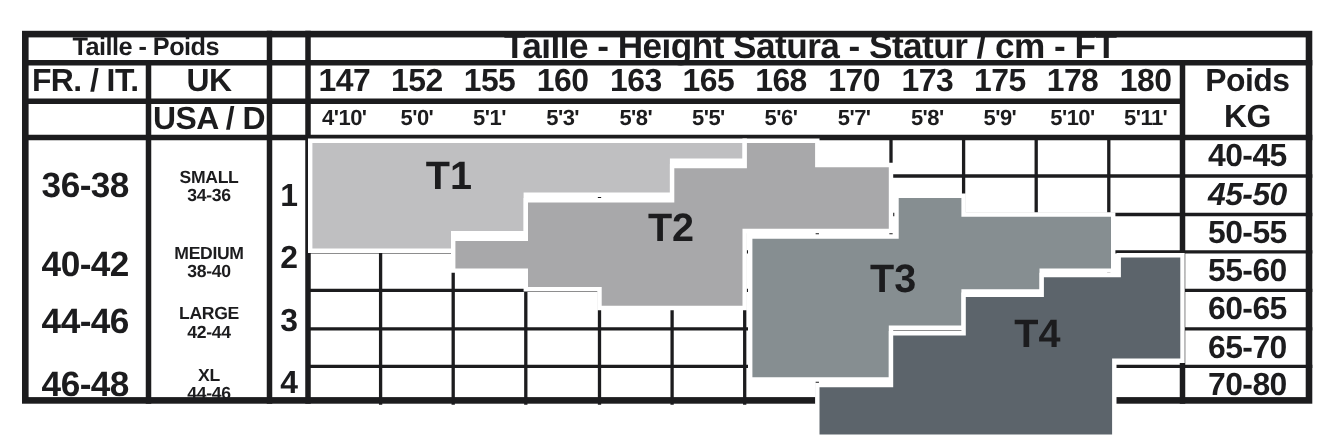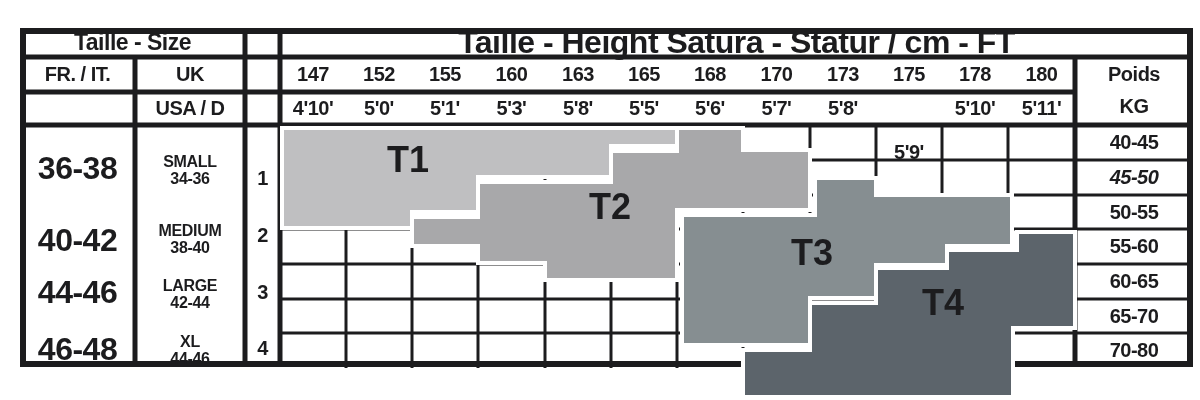--- a/index.html
+++ b/index.html
@@ -1,20 +1,20 @@
 <!DOCTYPE html>
 <html><head>
 <meta charset="utf-8">
 <style>
   html,body{margin:0;padding:0;background:#ffffff;}
   .stage{position:relative;width:1200px;height:400px;background:#ffffff;overflow:hidden;
          font-family:"Liberation Sans","DejaVu Sans",sans-serif;color:#1c1c1e;}
   .cell{position:absolute;display:flex;align-items:center;justify-content:center;
         font-weight:700;letter-spacing:-0.5px;white-space:nowrap;}
-  .f23{font-size:23px;} .f24{font-size:32px;} .f22{font-size:20px;} .f20{font-size:20px;}
+  .f23{font-size:23px;} .f24{font-size:32px;} .f22{font-size:29px;} .f20{font-size:20px;}
   .ukblock{position:absolute;display:flex;flex-direction:column;align-items:center;justify-content:center;
            font-weight:700;font-size:16px;line-height:17px;letter-spacing:-0.3px;}
   .tlabel{position:absolute;transform:translate(-50%,-50%);font-weight:700;font-size:36px;
           letter-spacing:0px;color:#1c1c1e;}
   svg{position:absolute;left:0;top:0;}
 </style>
 </head>
 <body>
 
 <div class="stage">
@@ -44,21 +44,21 @@
       <line x1="245" y1="28" x2="245" y2="367" stroke="#1c1c1e" stroke-width="5"></line>
       <line x1="280" y1="28" x2="280" y2="367" stroke="#1c1c1e" stroke-width="5"></line>
       <line x1="1075" y1="57" x2="1075" y2="367" stroke="#1c1c1e" stroke-width="5"></line>
       <rect x="23" y="31" width="1167" height="333" fill="none" stroke="#1c1c1e" stroke-width="6"></rect>
       <polygon points="282,128 677,128 677,146 611,146 611,177 478,177 478,212 412,212 412,228 282,228" fill="#bfbfc1" stroke="#ffffff" stroke-width="4" stroke-linejoin="miter"></polygon>
       <polygon points="412,217 478,217 478,182 611,182 611,151 677,151 677,128 743,128 743,150 810,150 810,210 677,210 677,280 545,280 545,263 478,263 478,246 412,246" fill="#a8a8aa" stroke="#ffffff" stroke-width="4" stroke-linejoin="miter"></polygon>
       <polygon points="682,215 815,215 815,178 876,178 876,195 1012,195 1012,246 947,246 947,265 876,265 876,298 810,298 810,345 682,345" fill="#868e91" stroke="#ffffff" stroke-width="4" stroke-linejoin="miter"></polygon>
       <polygon points="743,350 810,350 810,303 876,303 876,268 947,268 947,250 1017,250 1017,232 1075,232 1075,328 1013,328 1013,397 743,397" fill="#5c646b" stroke="#ffffff" stroke-width="4" stroke-linejoin="miter"></polygon>
     </svg>
 
-  <div class="cell f23" style="left:20px;top:28px;width:225px;height:29px;">Taille - Size</div>
+  <div class="cell f23" style="left:20px;top:28px;width:225px;height:29px;">Taille - Poids</div>
   <div class="cell f24" style="left:280px;top:28px;width:913px;height:29px;">Taille - Height Satura - Statur / cm - FT</div>
 
   <div class="cell f22" style="left:20px;top:57px;width:115px;height:35px;">FR. / IT.</div>
   <div class="cell f22" style="left:135px;top:57px;width:110px;height:35px;">UK</div>
   <div class="cell f22" style="left:135px;top:92px;width:110px;height:33px;">USA / D</div>
 
   <div class="cell f22" style="left:280px;top:57px;width:66px;height:35px;">147</div>
   <div class="cell f22" style="left:346px;top:57px;width:66px;height:35px;">152</div>
   <div class="cell f22" style="left:412px;top:57px;width:66px;height:35px;">155</div>
   <div class="cell f22" style="left:478px;top:57px;width:67px;height:35px;">160</div>
@@ -73,21 +73,21 @@
 
   <div class="cell f20" style="left:280px;top:92px;width:66px;height:33px;">4'10'</div>
   <div class="cell f20" style="left:346px;top:92px;width:66px;height:33px;">5'0'</div>
   <div class="cell f20" style="left:412px;top:92px;width:66px;height:33px;">5'1'</div>
   <div class="cell f20" style="left:478px;top:92px;width:67px;height:33px;">5'3'</div>
   <div class="cell f20" style="left:545px;top:92px;width:66px;height:33px;">5'8'</div>
   <div class="cell f20" style="left:611px;top:92px;width:66px;height:33px;">5'5'</div>
   <div class="cell f20" style="left:677px;top:92px;width:66px;height:33px;">5'6'</div>
   <div class="cell f20" style="left:743px;top:92px;width:67px;height:33px;">5'7'</div>
   <div class="cell f20" style="left:810px;top:92px;width:66px;height:33px;">5'8'</div>
-  <div class="cell f20" style="left:876px;top:92px;width:66px;height:33px;margin-top:44px;">5'9'</div>
+  <div class="cell f20" style="left:876px;top:92px;width:66px;height:33px;">5'9'</div>
   <div class="cell f20" style="left:942px;top:92px;width:66px;height:33px;">5'10'</div>
   <div class="cell f20" style="left:1008px;top:92px;width:67px;height:33px;">5'11'</div>
 
   <div class="cell f22" style="left:1075px;top:57px;width:118px;height:35px;">Poids</div>
   <div class="cell f22" style="left:1075px;top:90px;width:118px;height:33px;">KG</div>
   <div class="cell f22" style="left:1075px;top:125px;width:118px;height:35px;">40-45</div>
   <div class="cell f22" style="left:1075px;top:160px;width:118px;height:35px;font-style:italic;">45-50</div>
   <div class="cell f22" style="left:1075px;top:195px;width:118px;height:34px;">50-55</div>
   <div class="cell f22" style="left:1075px;top:229px;width:118px;height:35px;">55-60</div>
   <div class="cell f22" style="left:1075px;top:264px;width:118px;height:35px;">60-65</div>

